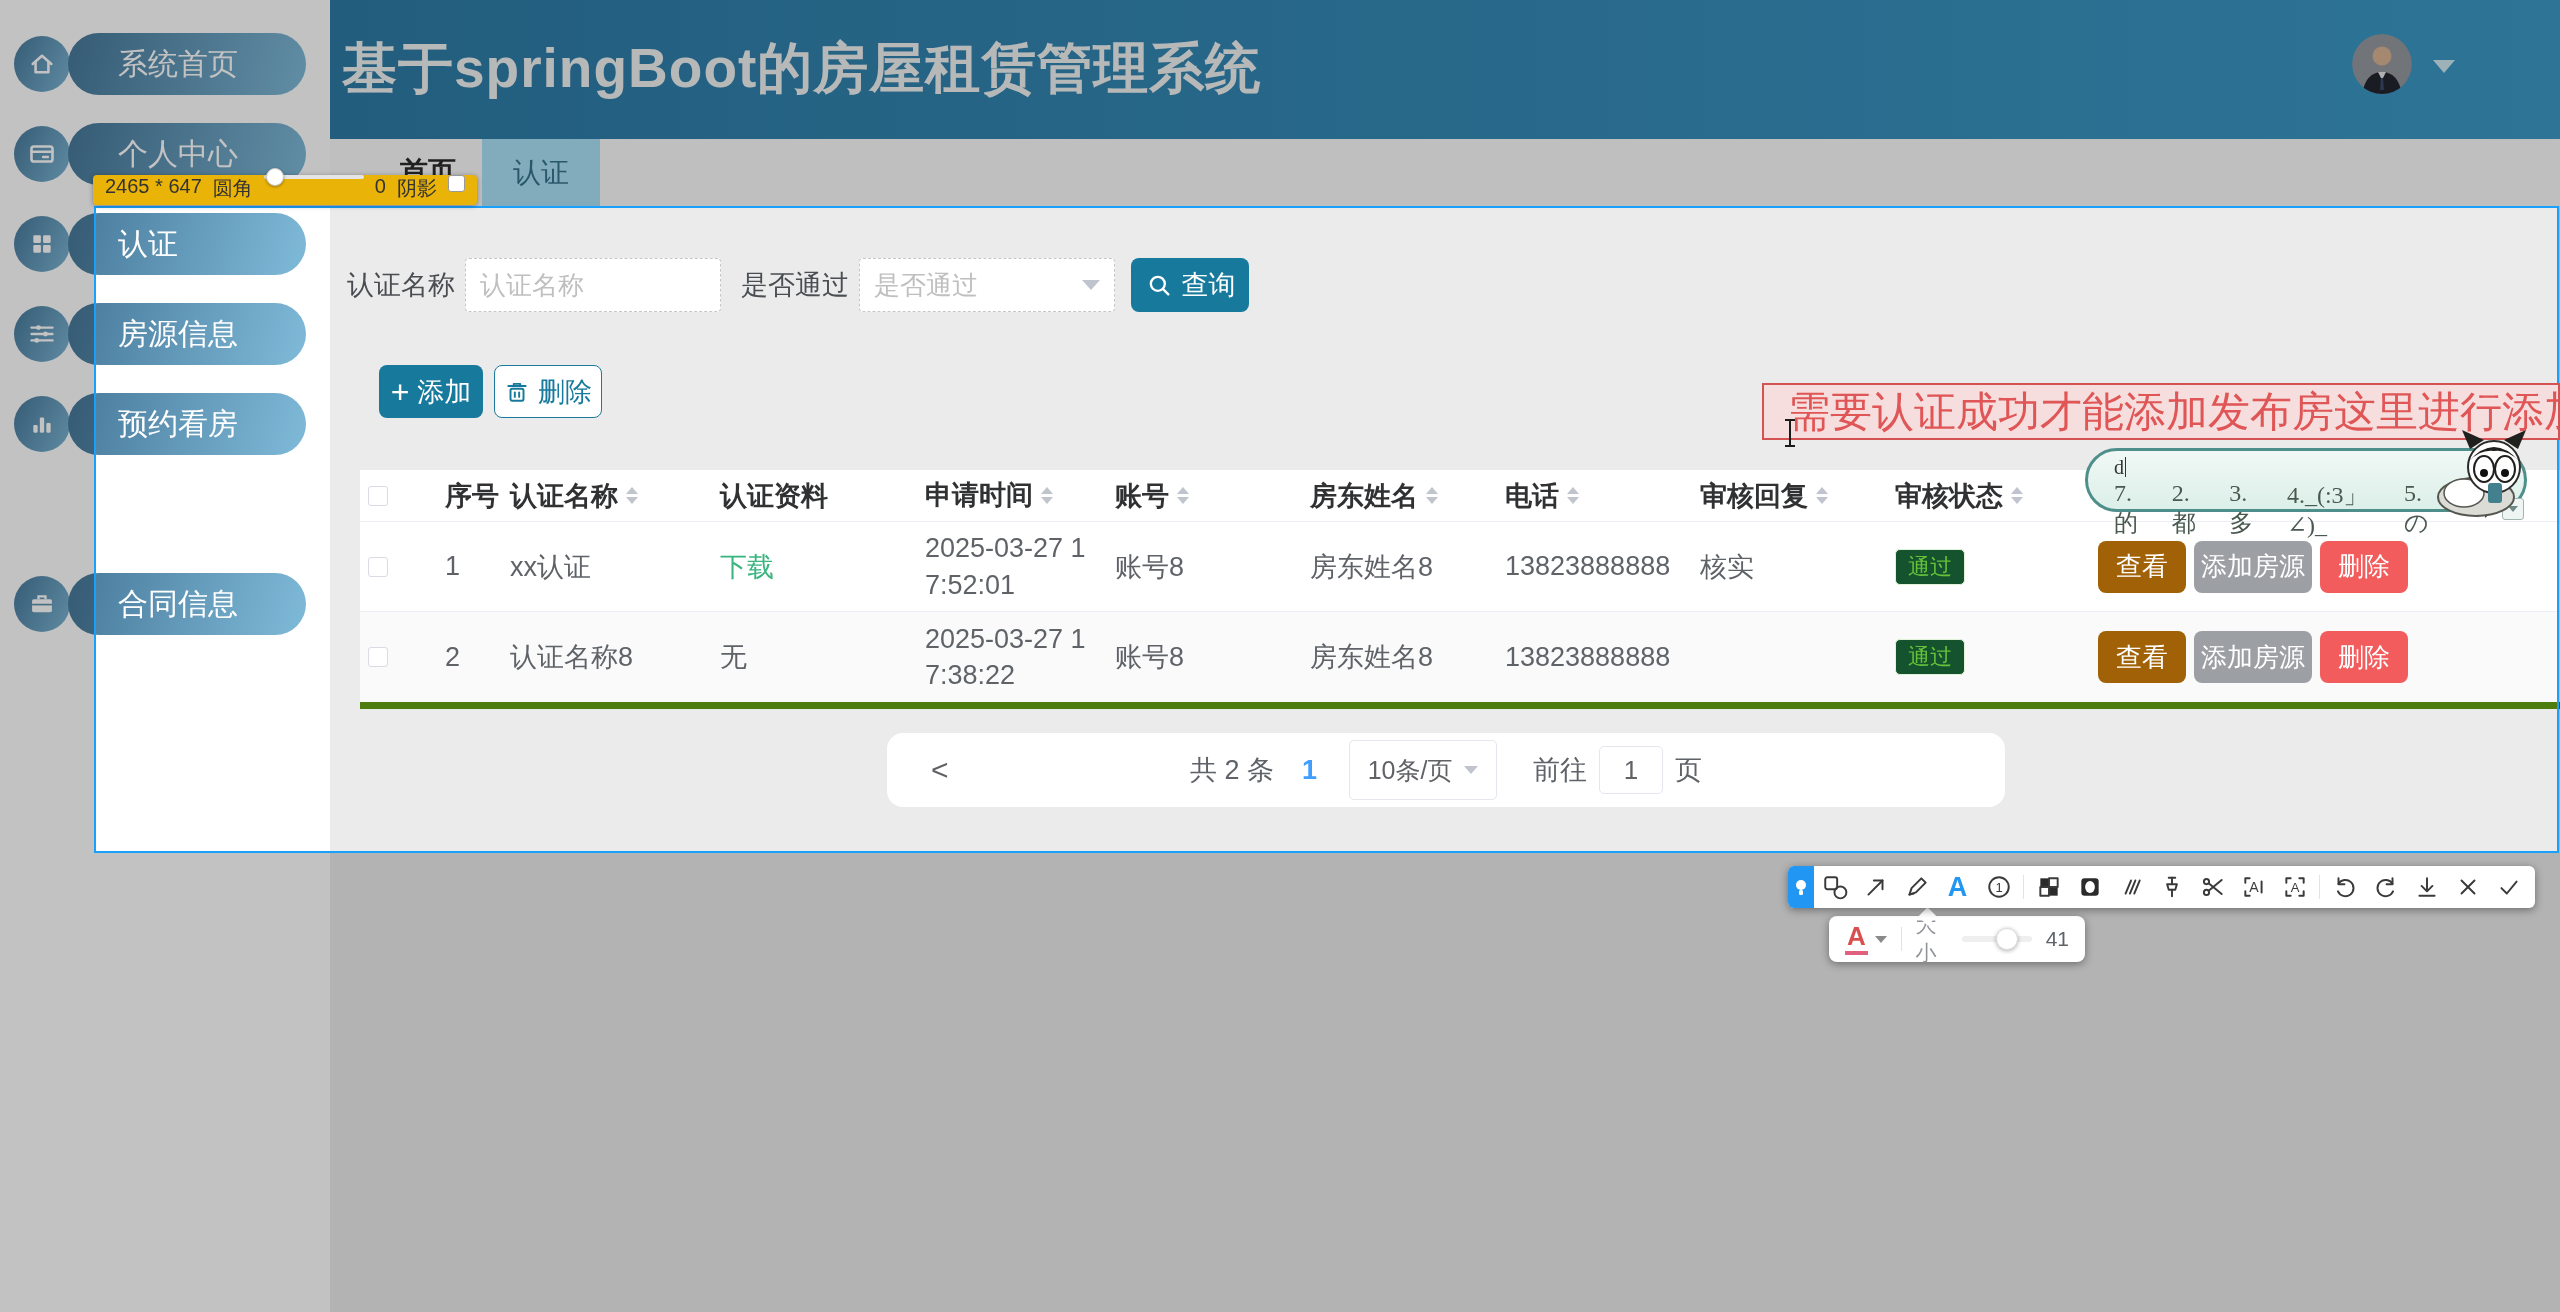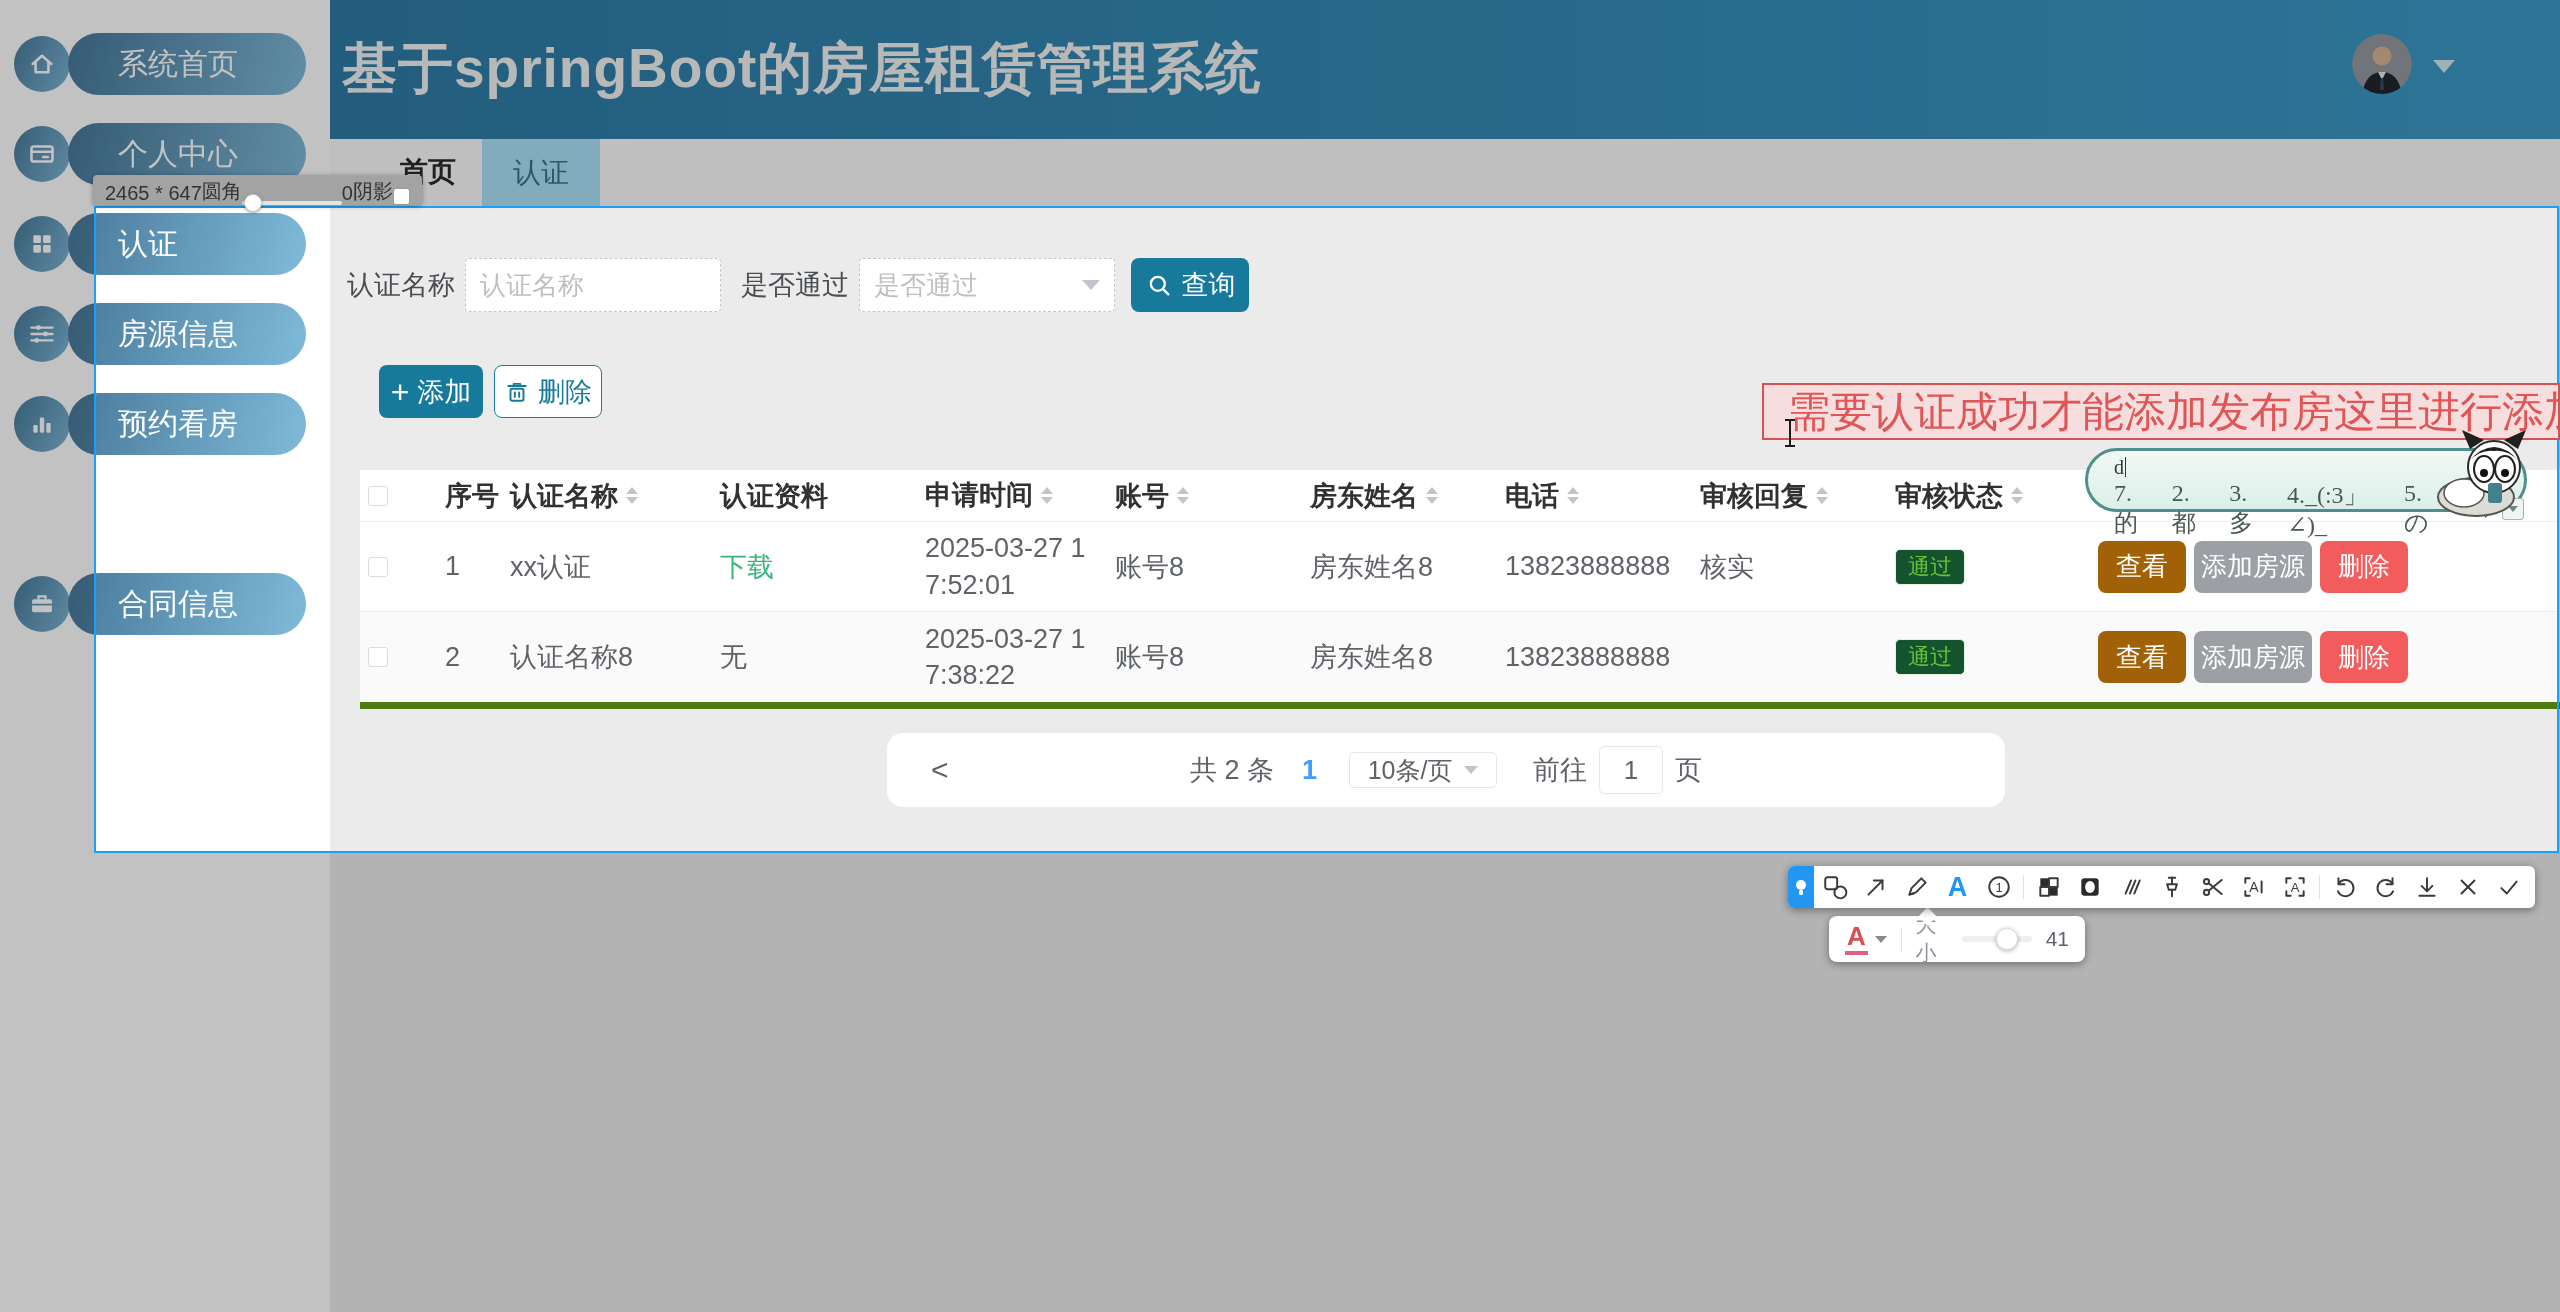--- a/index.html
+++ b/index.html
@@ -54,27 +54,27 @@
 .badge{display:inline-block;padding:0 12px;height:36px;line-height:34px;background:#14532d;border:1px solid #e1f3d8;border-radius:5px;color:#67c23a;font-size:22px}
 .ob{height:52px;border-radius:8px;color:#fff;font-size:26px;display:flex;align-items:center;justify-content:center;margin-left:8px;cursor:pointer}
 .ob-view{width:88px;background:#a16207}
 .ob-add{width:118px;background:#9c9fa3}
 .ob-del{width:88px;background:#f35c5c}
 
 .pager{position:absolute;left:887px;top:733px;width:1118px;height:74px;background:#fff;border-radius:16px;display:flex;align-items:center;justify-content:center;font-size:27px;color:#5f6368}
 .pg-prev{position:absolute;left:44px;font-size:30px;color:#606266;cursor:pointer}
 .pg-total{margin-right:28px}
 .pg-cur{color:#409eff;font-weight:bold;margin-right:32px;cursor:pointer}
-.pg-size{width:148px;height:36px;border:1px solid #e4e7ed;border-radius:5px;display:flex;align-items:center;justify-content:center;gap:12px;font-size:25px;color:#606266;cursor:pointer}
+.pg-size{width:148px;height:60px;border:1px solid #e4e7ed;border-radius:5px;display:flex;align-items:center;justify-content:center;gap:12px;font-size:25px;color:#606266;cursor:pointer}
 .pg-size .chev{border-left-width:7px;border-right-width:7px;border-top-width:8px}
 .pg-goto{margin-left:36px}
 .pg-input{width:64px;height:48px;border:1px solid #e4e7ed;border-radius:5px;margin:0 12px;text-align:center;font-size:26px;color:#606266;outline:none;font-family:inherit}
 
 .snip-sel{position:absolute;left:94px;top:206px;width:2465px;height:647px;border:2px solid #18a0fb;box-shadow:0 0 0 4000px rgba(0,0,0,0.24);z-index:10}
-.sizebar{position:absolute;left:93px;top:175px;height:30px;background:#a3a3a3;border-radius:4px;box-shadow:0 1px 5px rgba(0,0,0,.35);display:flex;align-items:flex-end;padding:0 12px;font-size:20px;color:#333;z-index:30;white-space:nowrap}
+.sizebar{position:absolute;left:93px;top:175px;height:30px;background:#eab308;border-radius:4px;box-shadow:0 1px 5px rgba(0,0,0,.35);display:flex;align-items:flex-start;padding:0 12px;gap:11px;font-size:20px;color:#333;z-index:30;white-space:nowrap}
 .slider1{position:relative;width:100px;height:4px;background:#e4e4e4;border-radius:2px}
 .knob{position:absolute;top:-7px;width:18px;height:18px;border-radius:50%;background:#fff;border:1px solid #c9c9c9;box-shadow:0 1px 3px rgba(0,0,0,.35)}
 .cbx{width:17px;height:17px;border:1px solid #9a9a9a;border-radius:3px;background:#fff;cursor:pointer}
 .rednote{position:absolute;left:1762px;top:383px;width:798px;height:57px;border:2px solid #d45252;background:#f6dede;z-index:20;overflow:hidden;display:flex;align-items:center;padding-left:24px;cursor:text}
 .rednote span{font-size:42px;color:#e05555;white-space:nowrap;font-family:"Liberation Serif","DejaVu Serif",serif}
 .ibeam{position:absolute;left:1783px;top:419px;width:14px;height:28px;z-index:25}
 .ibeam div{position:absolute;background:#1b1b1b}
 .ibeam .v{left:6px;top:2px;width:2px;height:24px}
 .ibeam .t{left:2px;top:0;width:10px;height:2px}
 .ibeam .b{left:2px;top:26px;width:10px;height:2px}

